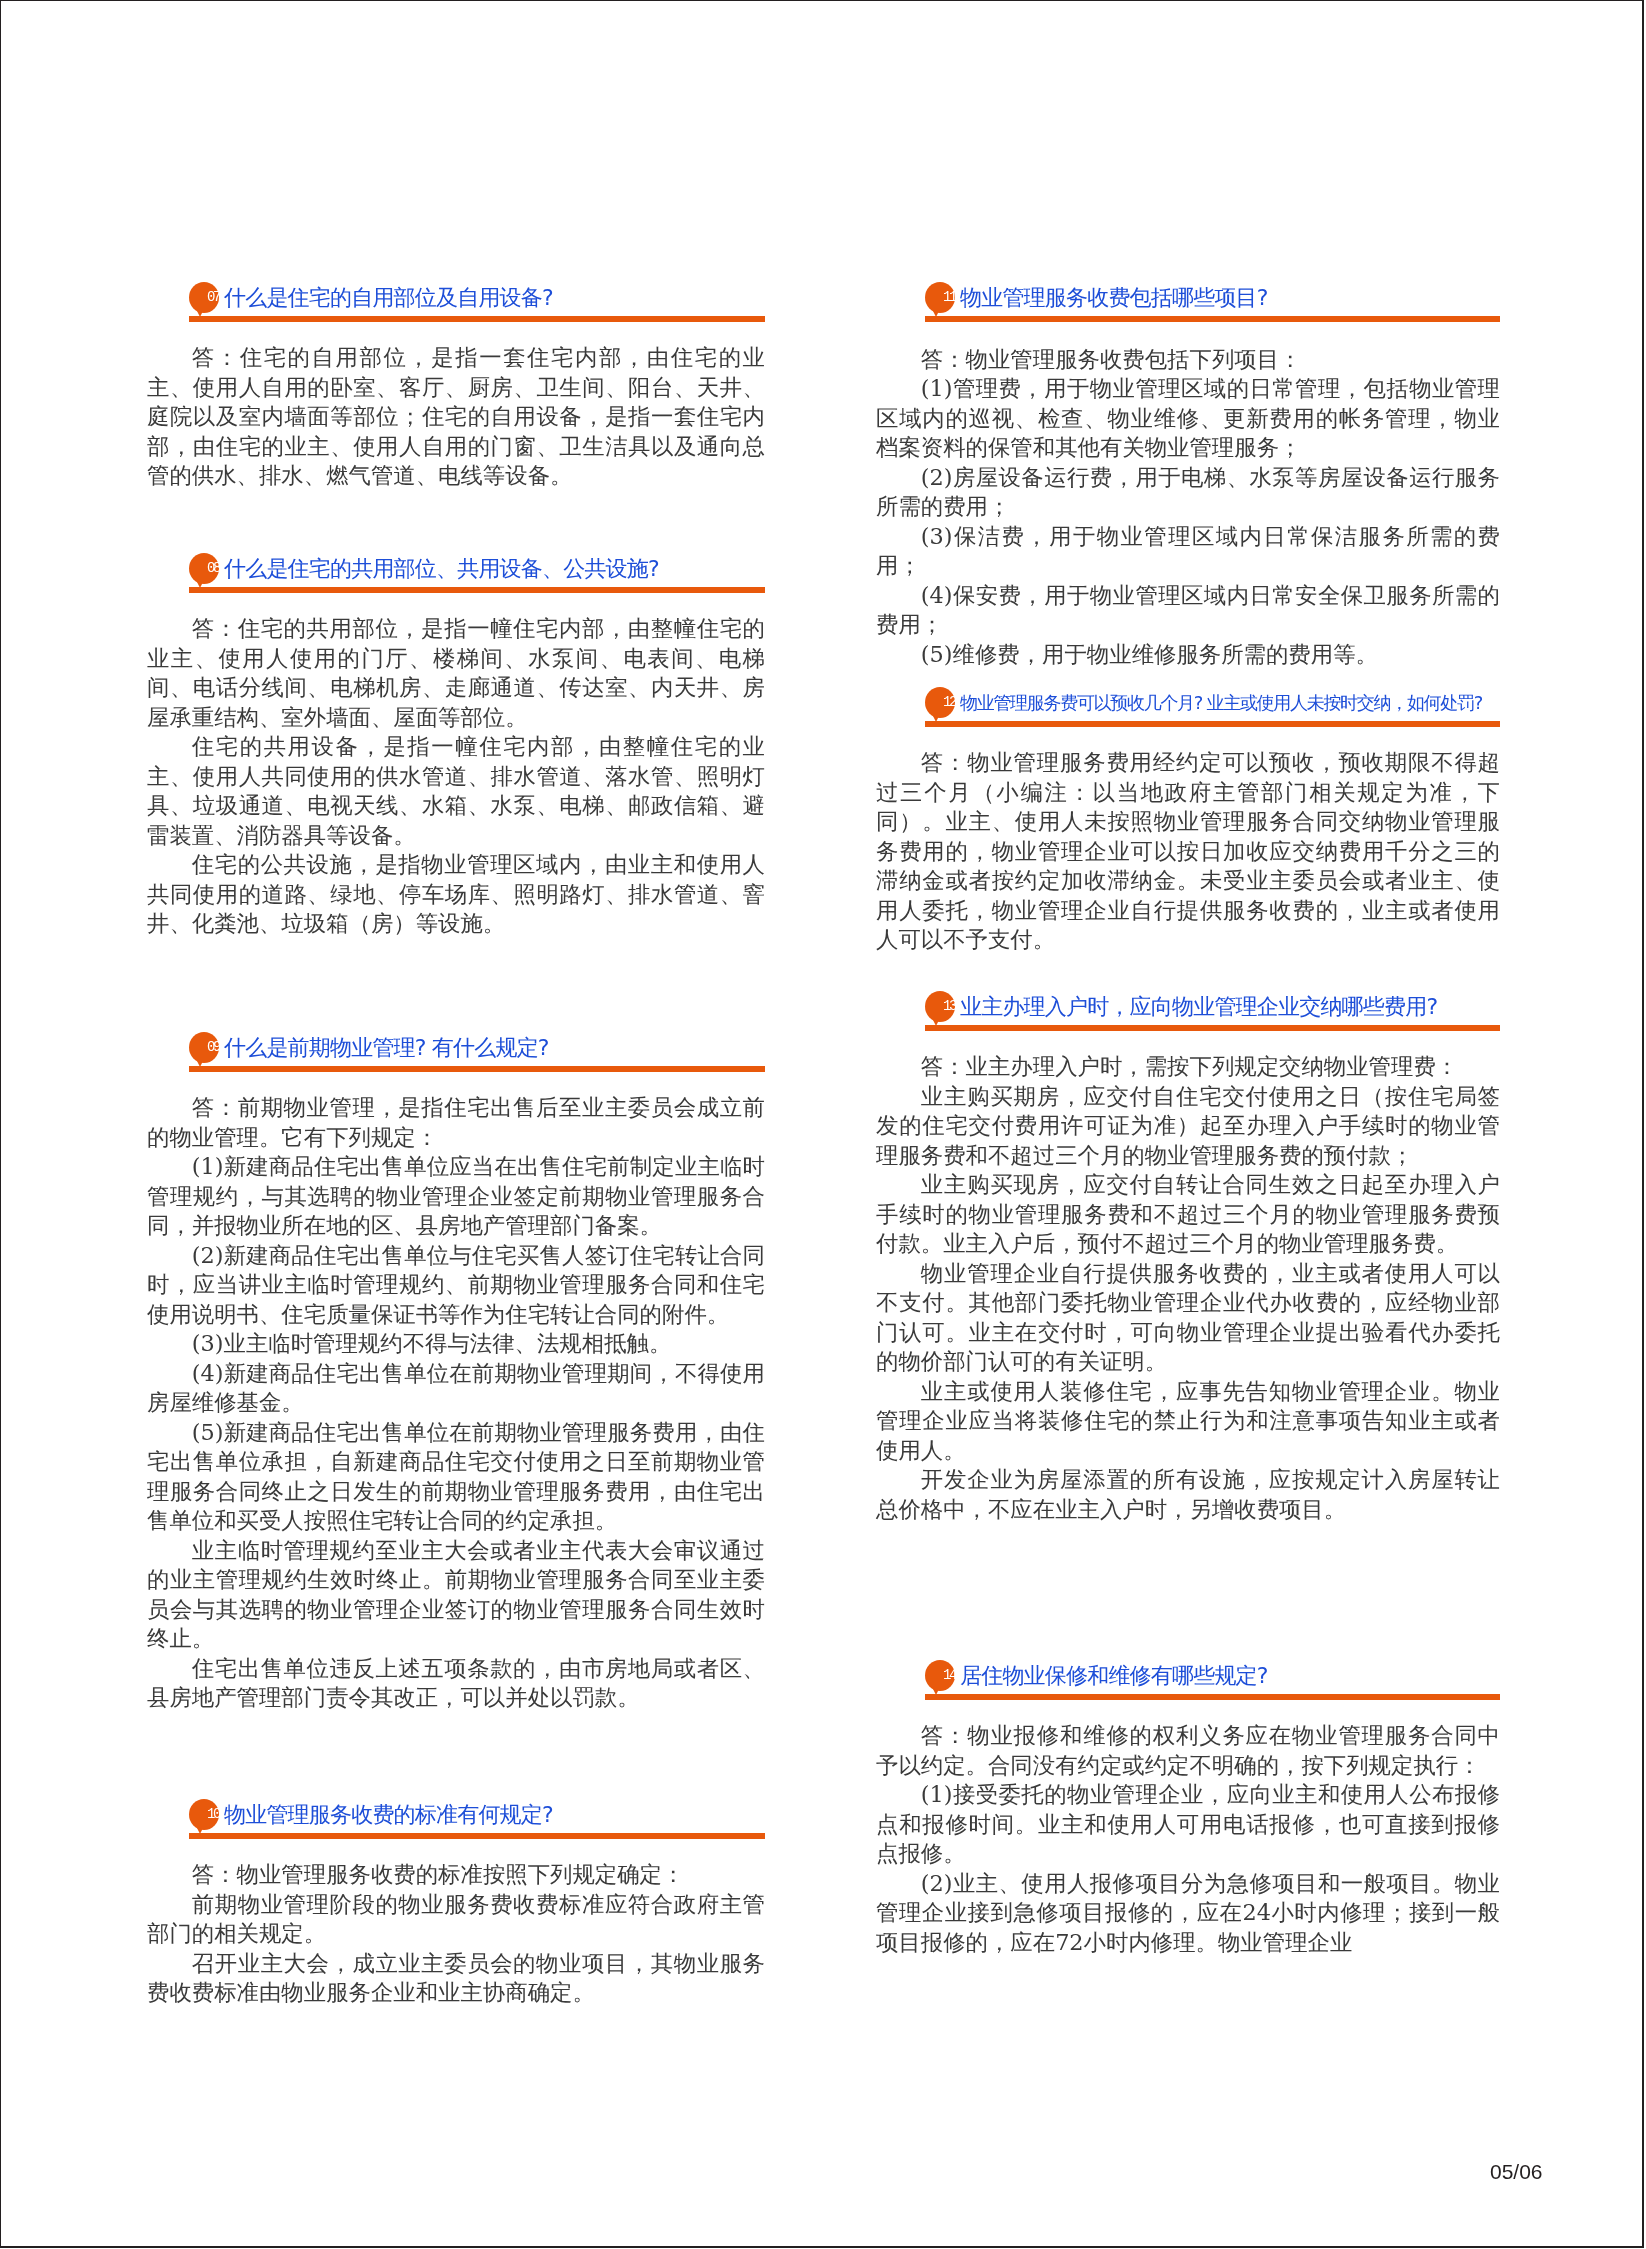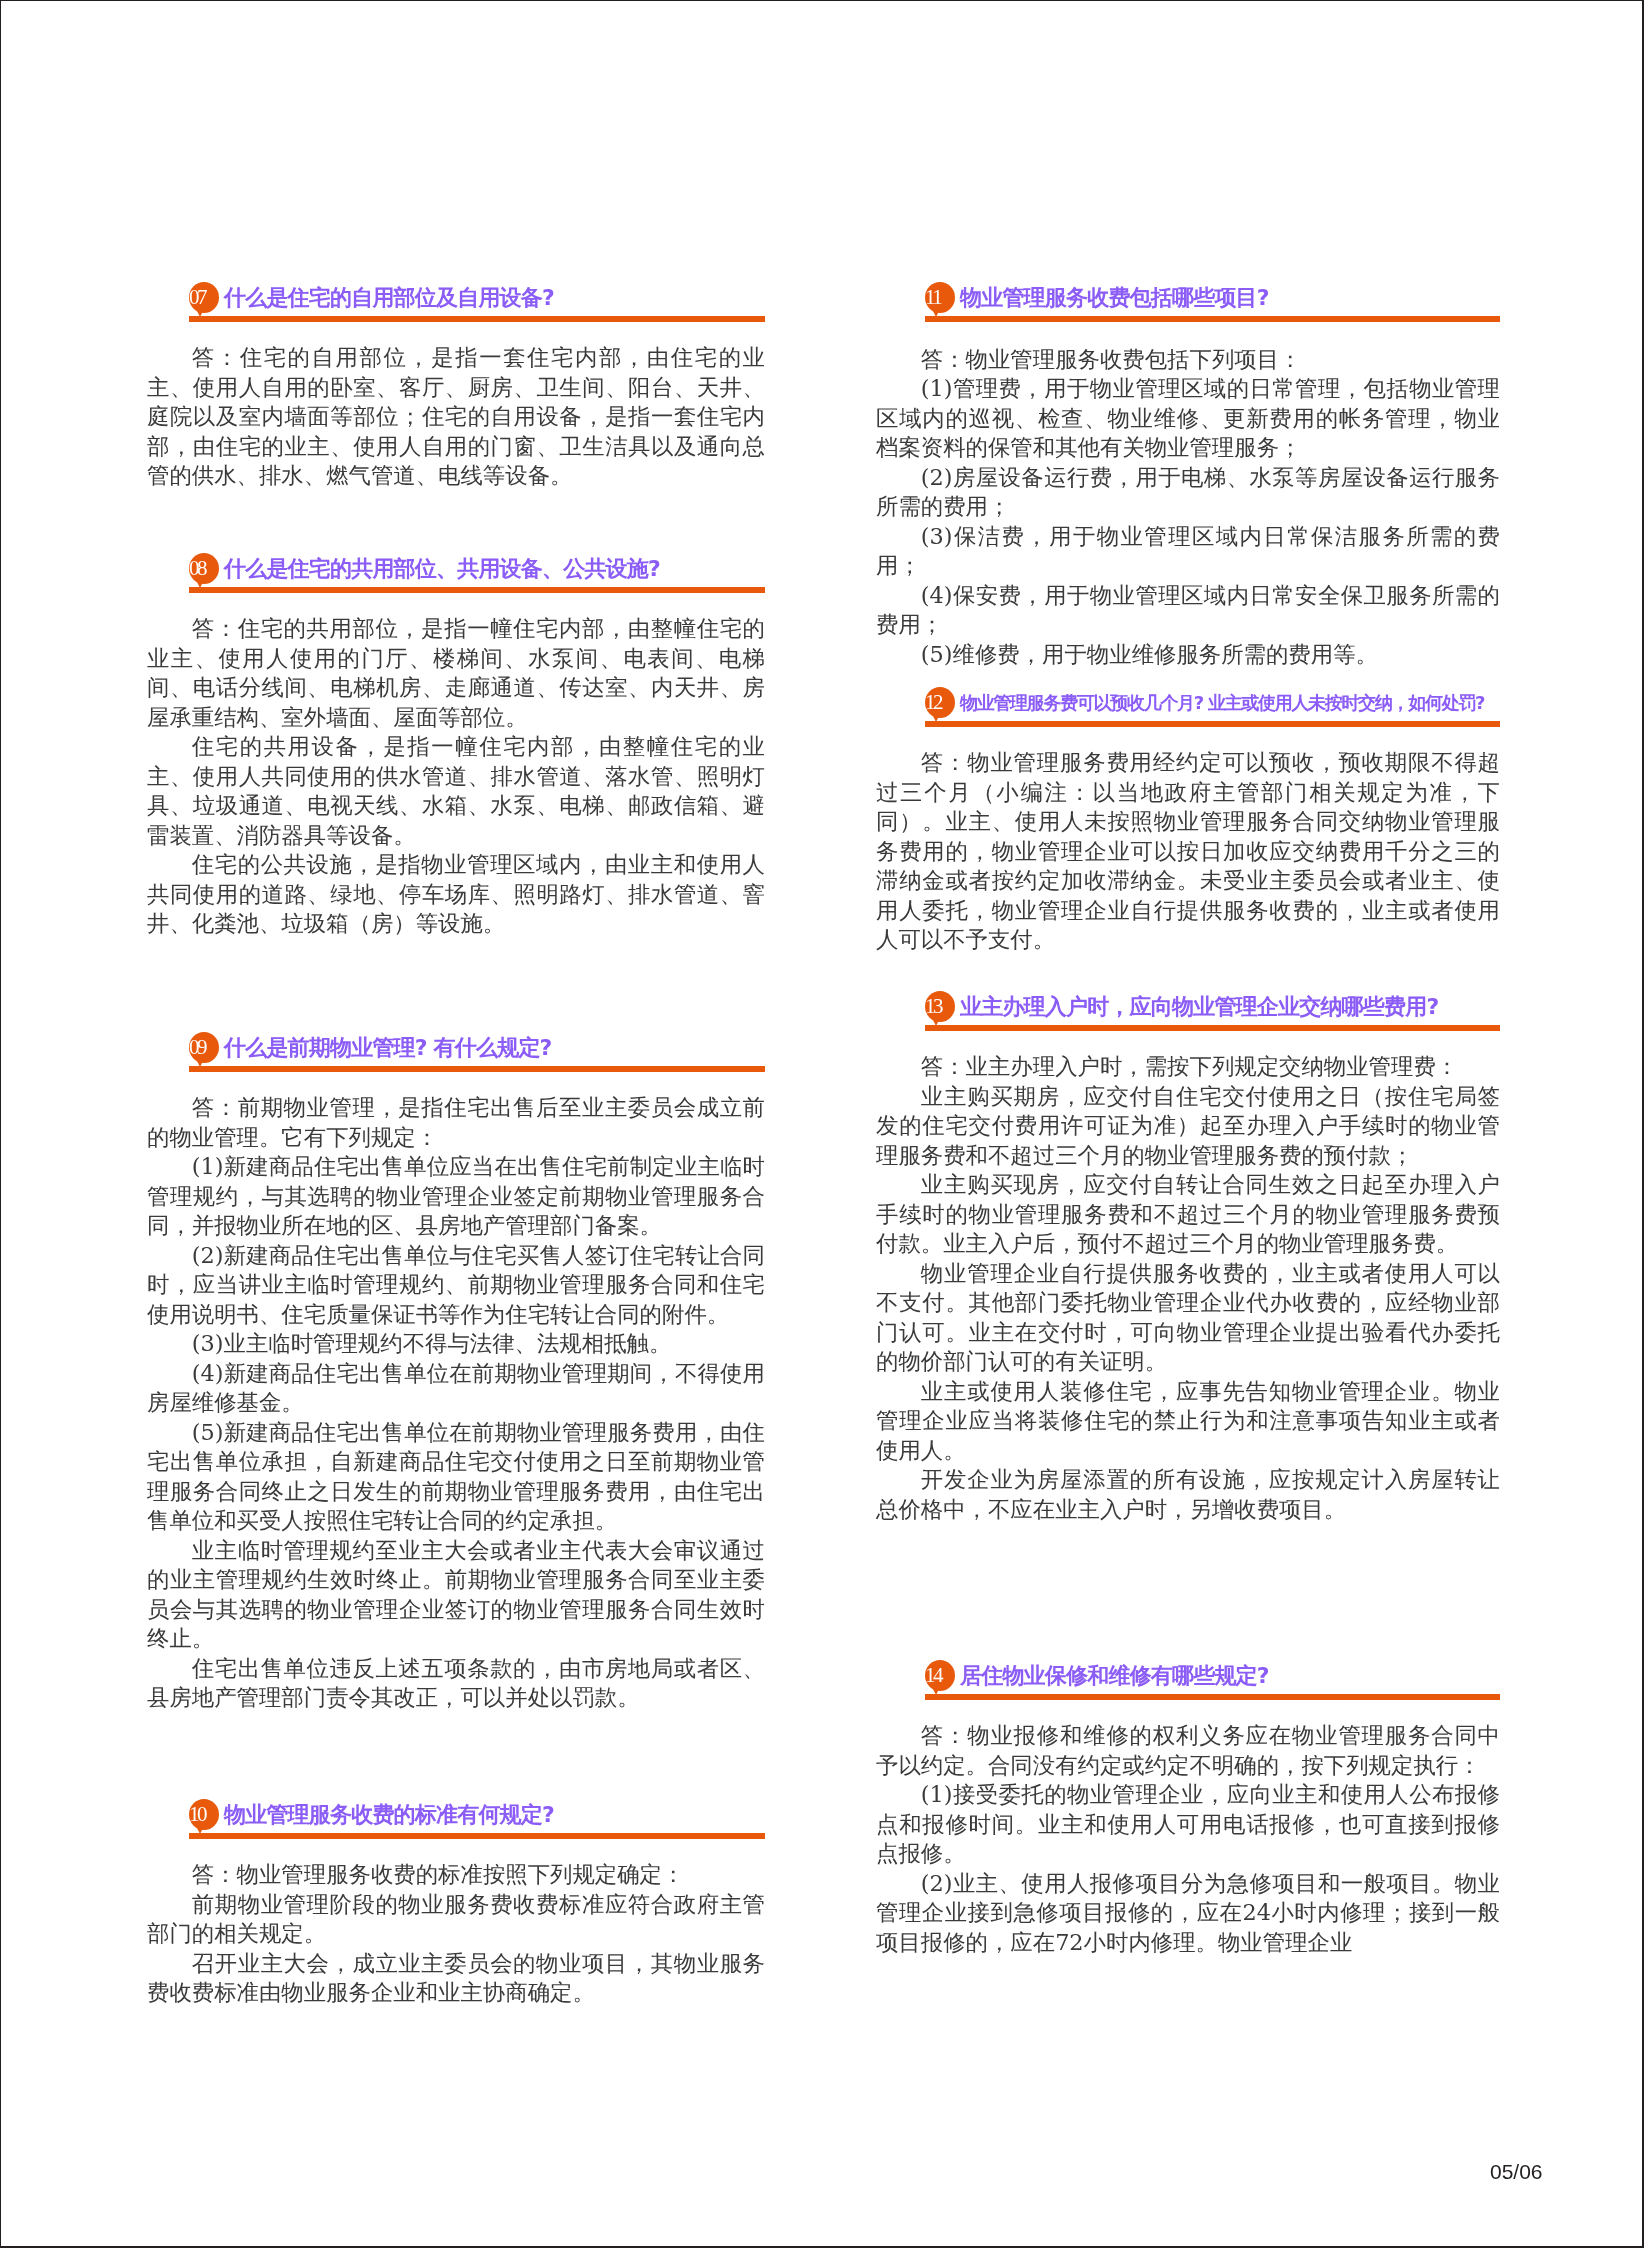--- a/index.html
+++ b/index.html
@@ -9,29 +9,29 @@
                 border: 1.6px solid #231f20; border-right-width: 2.4px; border-bottom-width: 2.4px;
                 box-sizing: border-box; pointer-events: none; }
   .column { position: absolute; }
   .col-left { left: 147px; width: 618px; }
   .col-right { left: 876px; width: 624px; }
   .section { position: absolute; left: 0; width: 100%; }
   .q-head { position: relative; height: 44px; margin-left: 42px; }
   .col-right .q-head { margin-left: 49px; }
   .q-badge { position: absolute; left: 0; top: 4.7px; width: 30px; height: 31px;
              background: #e8590c; border-radius: 50% 50% 50% 50% / 50% 50% 50% 50%;
-             color: #ffffff; font-family: Liberation Serif, serif;
-             font-size: 21px; letter-spacing: -2.4px; text-align: left; line-height: 31px;
+             color: #ffffff; font-family: Liberation Mono, monospace;
+             font-size: 14px; letter-spacing: -2.4px; text-align: right; line-height: 31px;
              font-weight: normal; }
   .q-badge::after { content: ""; position: absolute; left: 7.9px; bottom: -4.7px;
                     border-left: 3.9px solid transparent; border-right: 3.9px solid transparent;
                     border-top: 6.3px solid #e8590c; }
   .q-title { position: absolute; left: 35px; top: 3.1px; white-space: nowrap;
-             font-family: "DejaVu Sans", "Liberation Sans", sans-serif; font-weight: bold;
-             font-size: 22px; color: #8b5cf6; letter-spacing: -0.8px; line-height: 35px; }
+             font-family: "DejaVu Sans", "Liberation Sans", sans-serif; font-weight: normal;
+             font-size: 22px; color: #1d4ed8; letter-spacing: -0.8px; line-height: 35px; }
   .q-title.narrow { font-size: 18px; letter-spacing: -1.3px; }
   .q-rule { position: absolute; left: 0; right: 0; top: 39px; height: 5.5px; background: #e8590c; }
   .answer { margin-top: 22px; font-size: 22.4px; line-height: 29.5px; text-align: justify;
             text-justify: inter-character; word-break: break-all; }
   .answer p { margin: 0; text-indent: 2em; }
   .page-number { position: absolute; left: 1490px; top: 2160px;
                  font-family: "Liberation Sans", "DejaVu Sans", sans-serif; font-size: 21px; color: #231f20; text-align: right; }
 </style>
 </head>
 <body>

